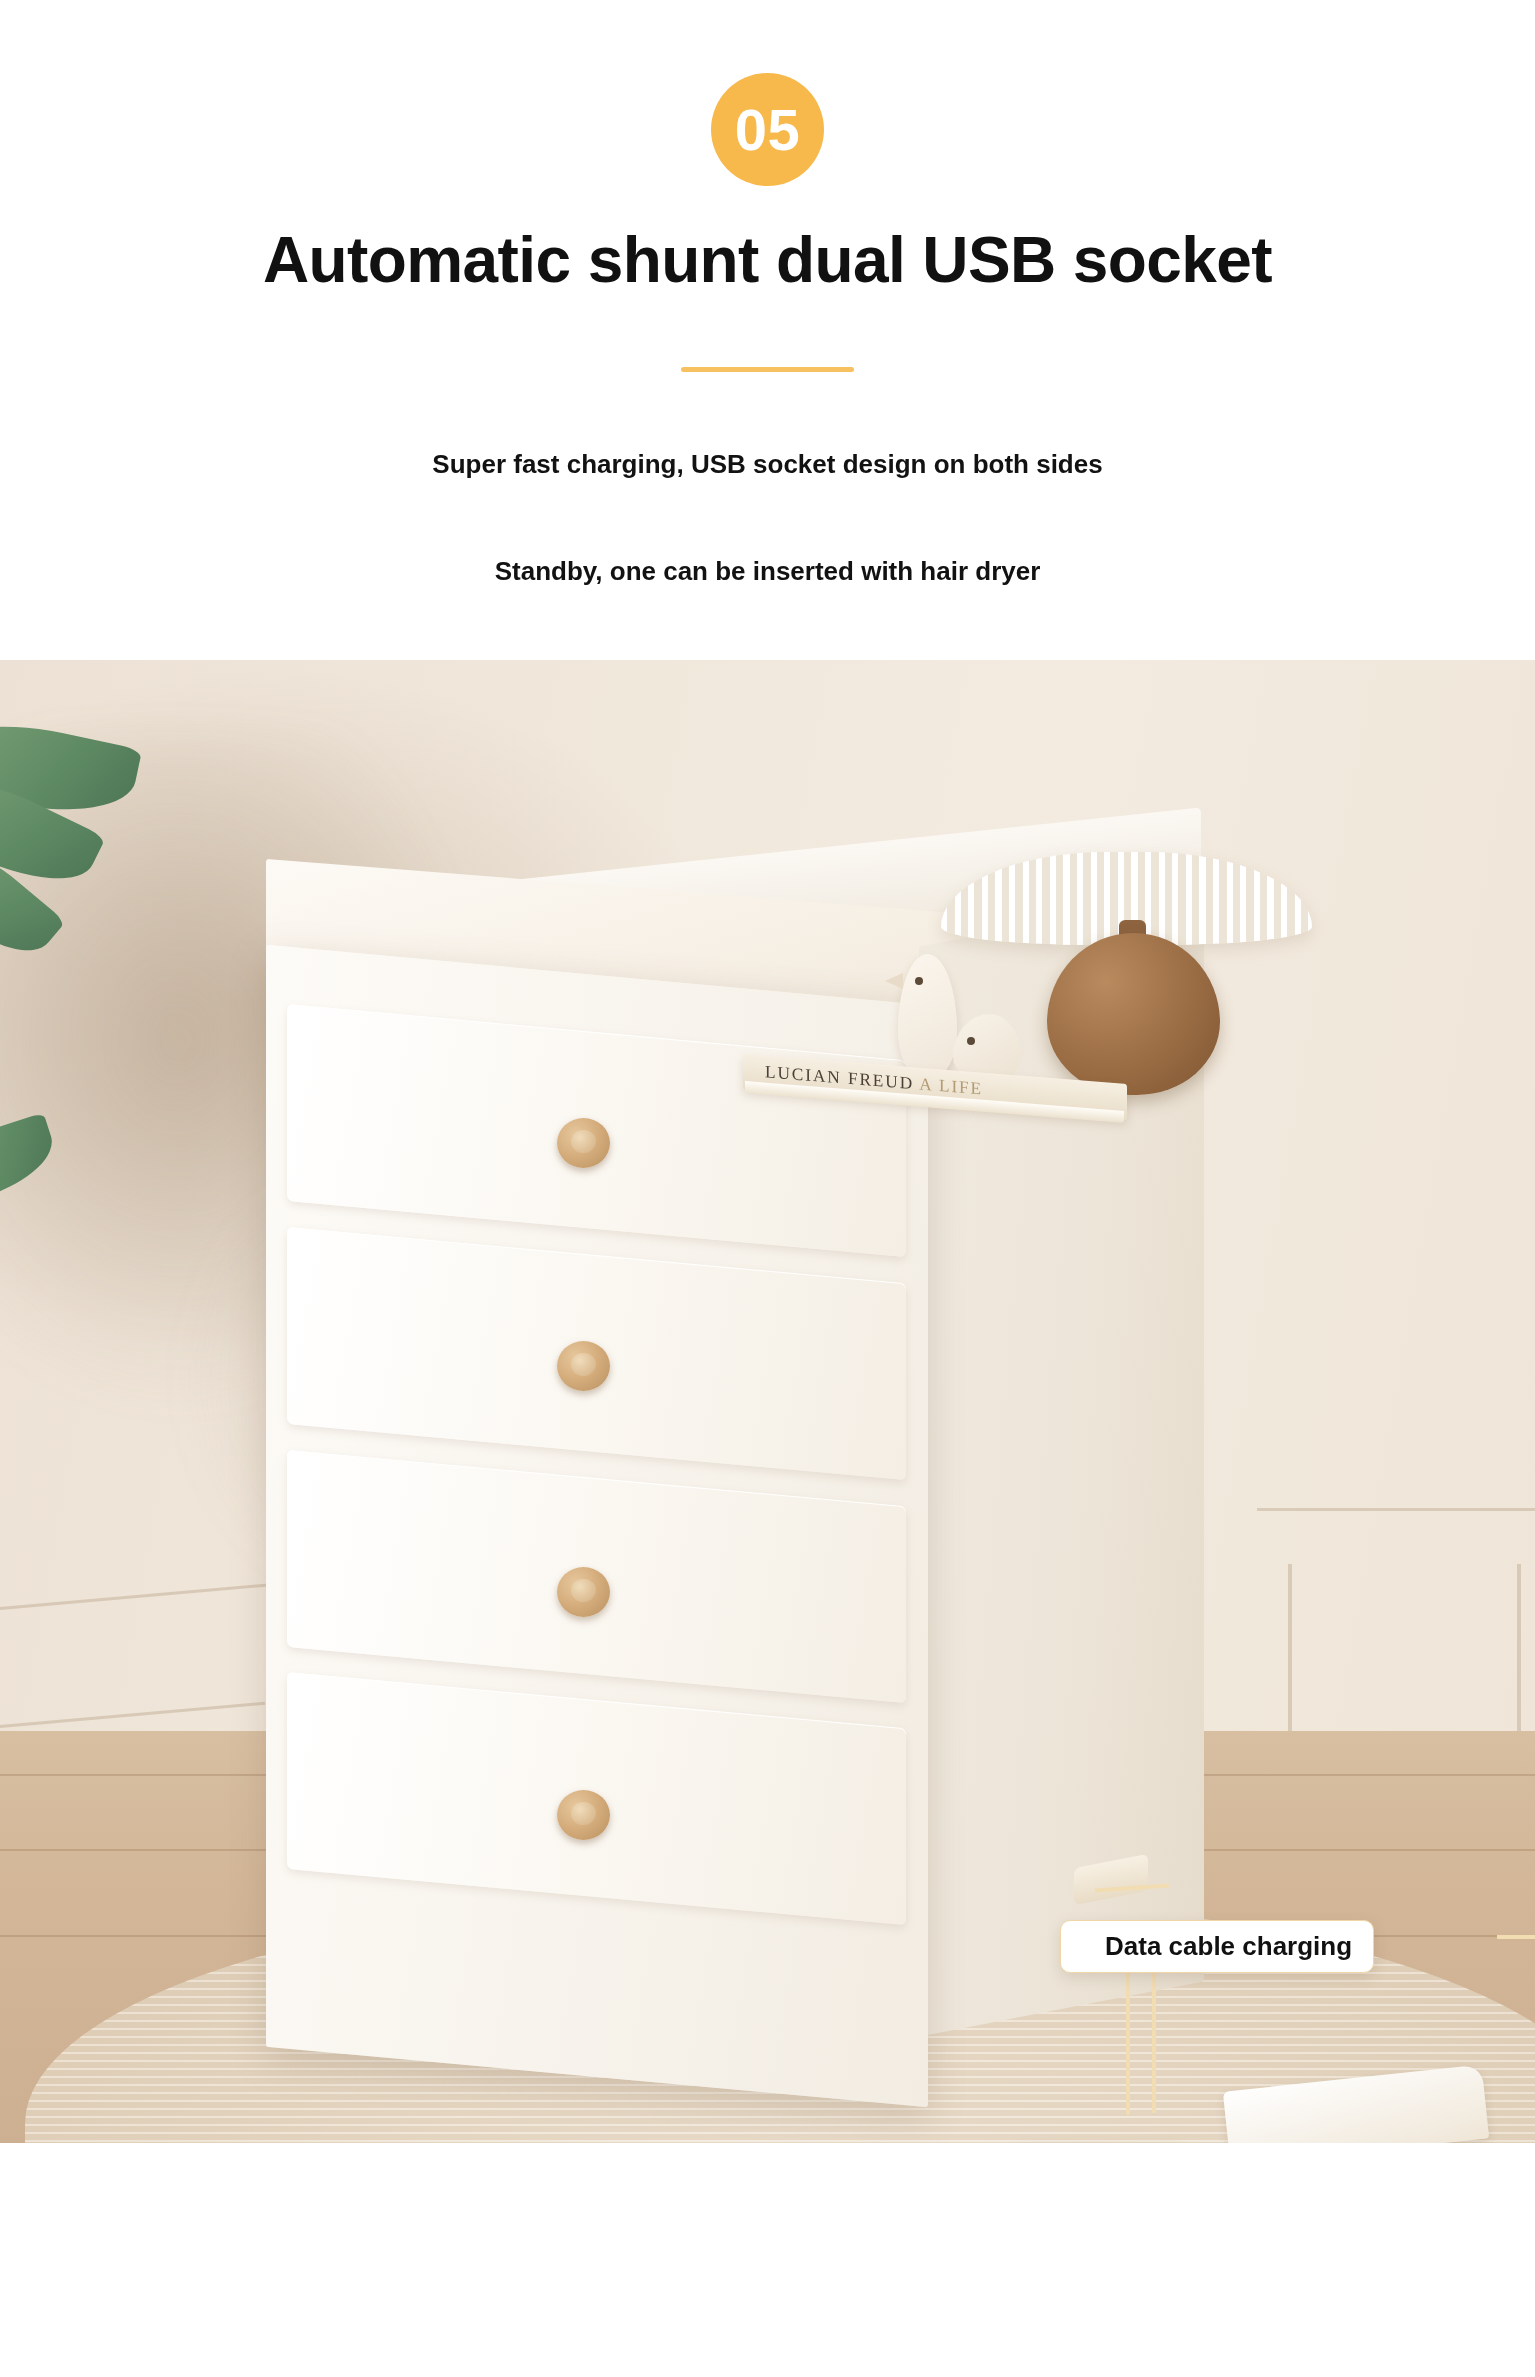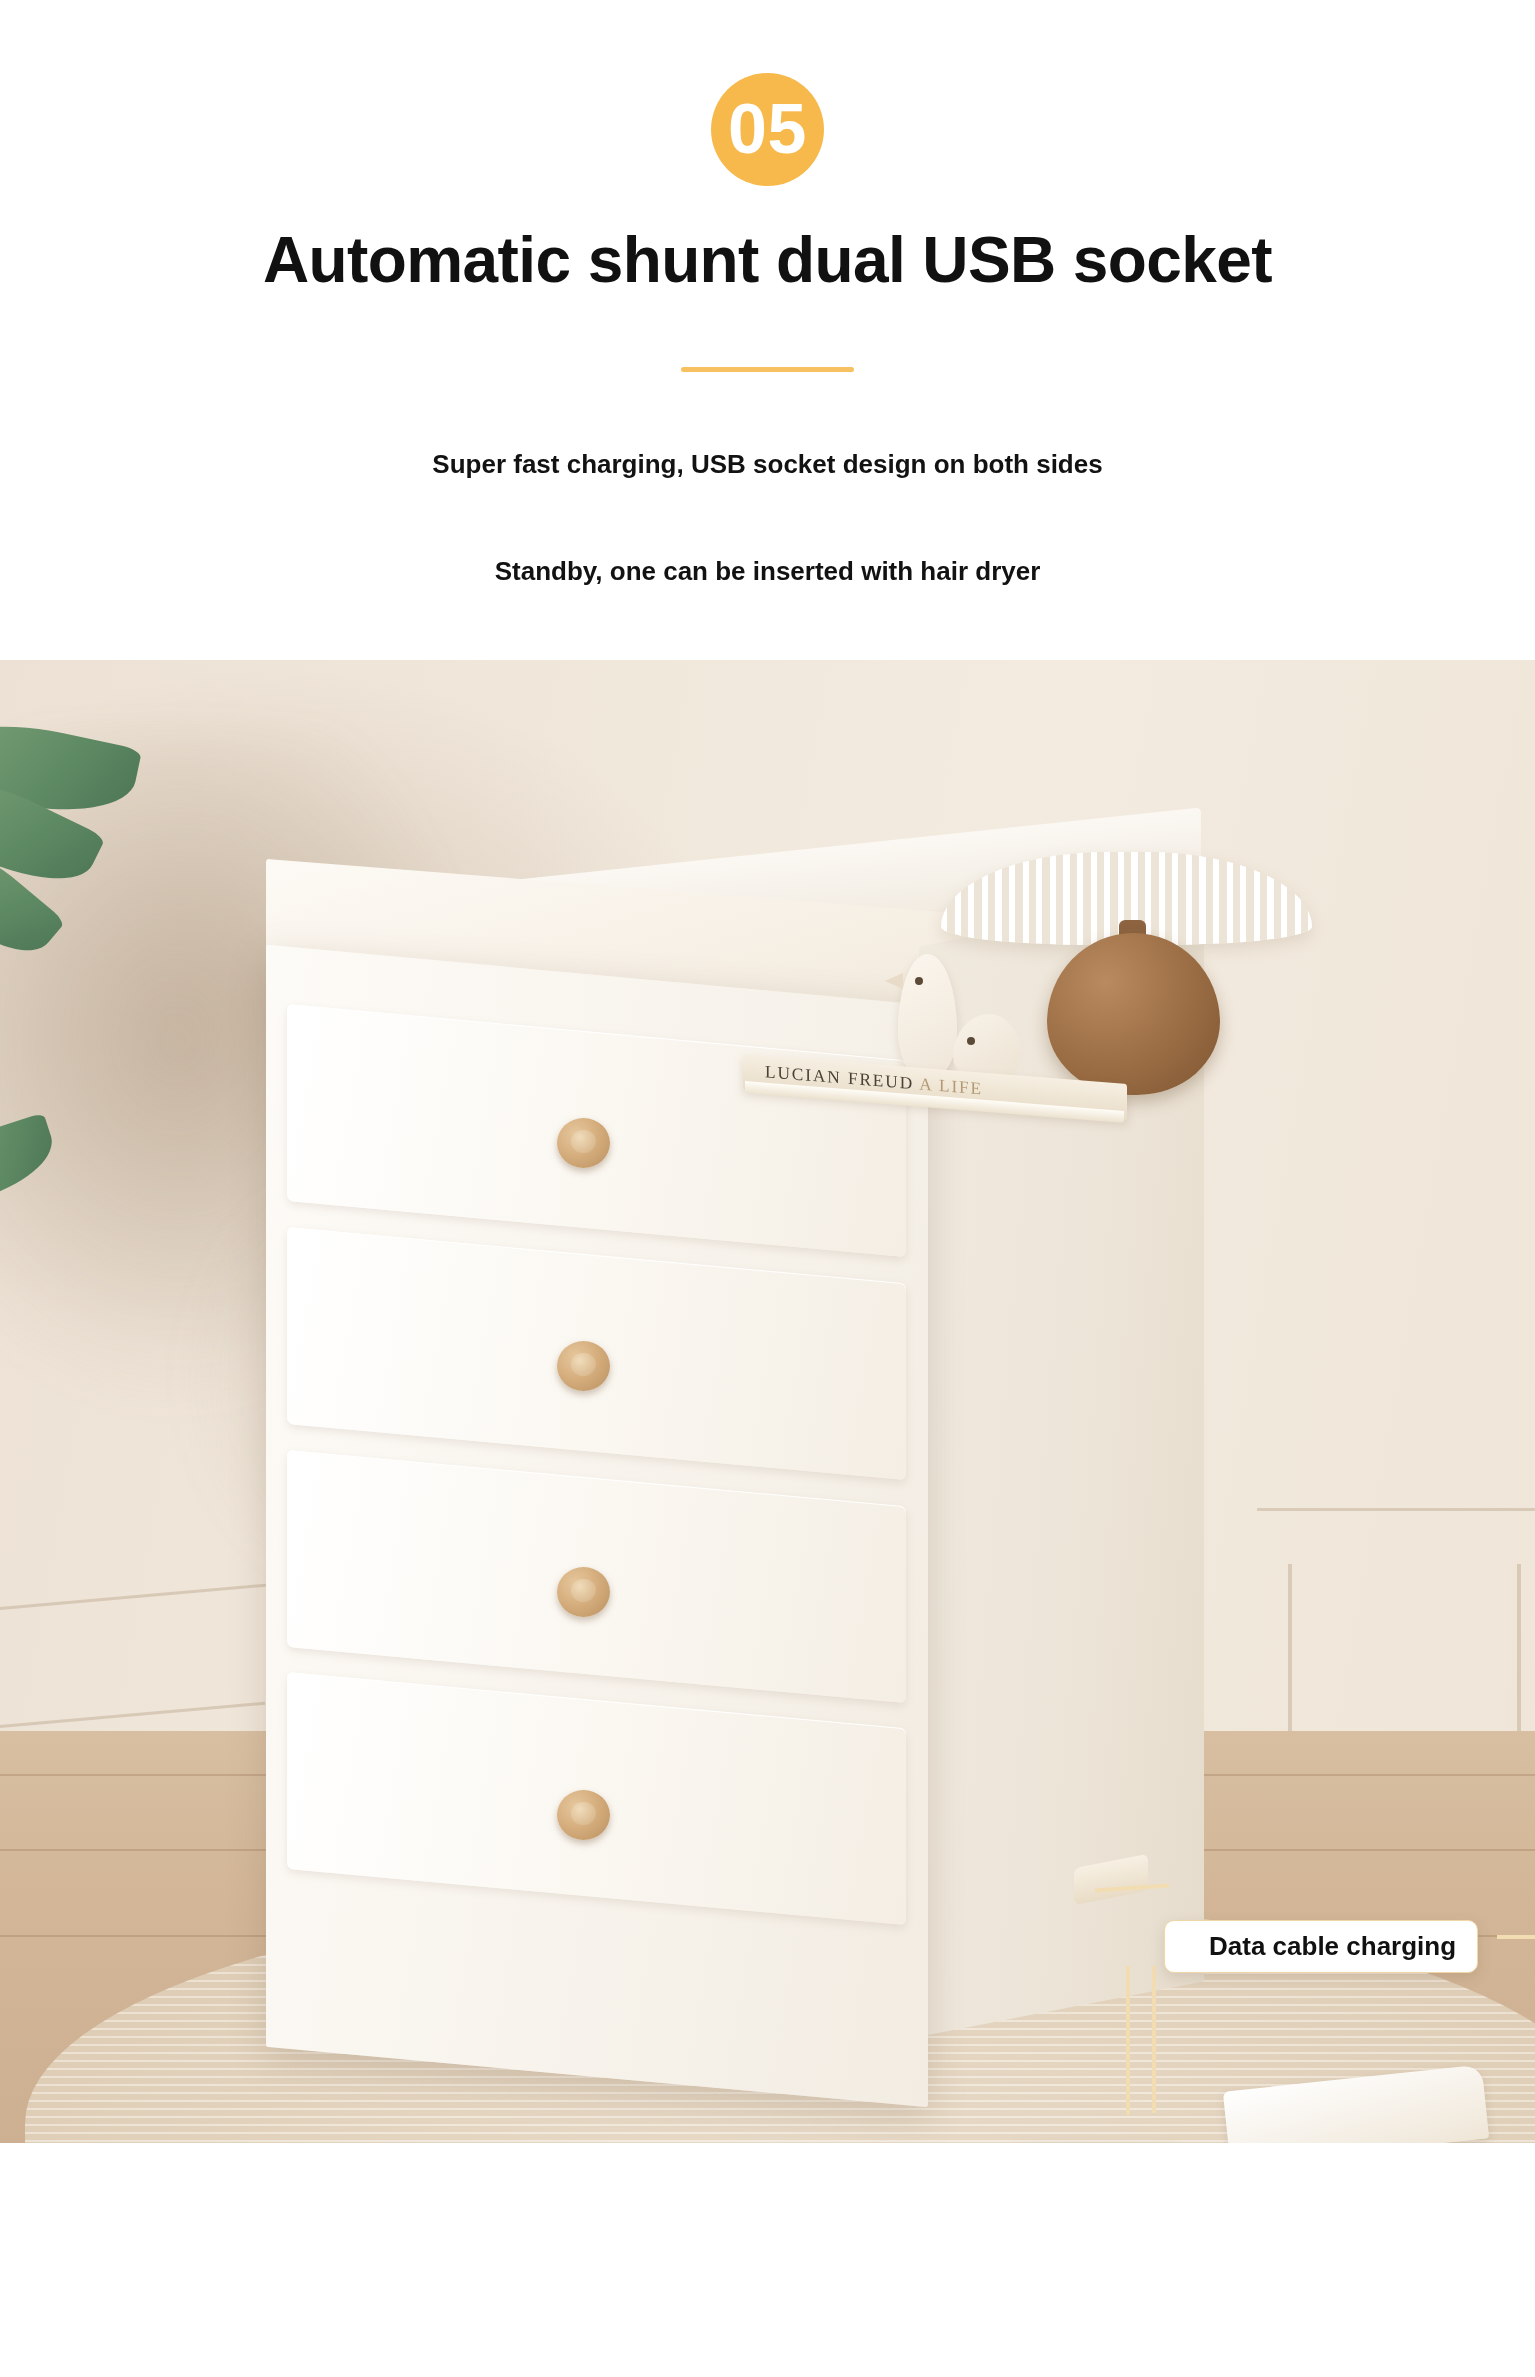--- a/index.html
+++ b/index.html
@@ -23,21 +23,21 @@
     box-sizing: border-box;
     text-align: center;
   }
 
   .badge {
     width: 113px;
     height: 113px;
     border-radius: 50%;
     background: #f7b94c;
     color: #ffffff;
-    font-size: 70px;
+    font-size: 58px;
     font-weight: 700;
     line-height: 113px;
     margin: 0 auto;
     letter-spacing: 0.6px;
     font-family: "Liberation Sans", sans-serif;
   }
 
   .main-title {
     margin: 38px auto 0 auto;
     font-size: 64px;
@@ -304,21 +304,21 @@
     padding: 10px 21px;
     border-radius: 10px;
     background: #ffffff;
     border: 1.9px solid #f0d7a6;
     color: #111111;
     font-size: 26px;
     font-weight: 700;
     white-space: nowrap;
     box-shadow: 0 5px 13.6px rgba(120,95,70,0.18);
   }
-  .callout-data { left: 1164px; top: 1260px; padding-left: 44px; }
+  .callout-data { left: 1060px; top: 1260px; padding-left: 44px; }
   .callout-hair { left: 1012px; top: 1484px; }
 
   .lead-line {
     position: absolute;
     background: #f2dcb2;
   }
   .lead-a { left: 1095px; top: 1226px; width: 74px; height: 4.3px; transform: rotate(-4deg); }
   .lead-b { left: 1126px; top: 1306px; width: 3.7px; height: 149px; }
   .lead-c { left: 1152px; top: 1306px; width: 3.7px; height: 147px; }
   .lead-d { left: 1497px; top: 1275px; width: 74px; height: 4.3px; }

